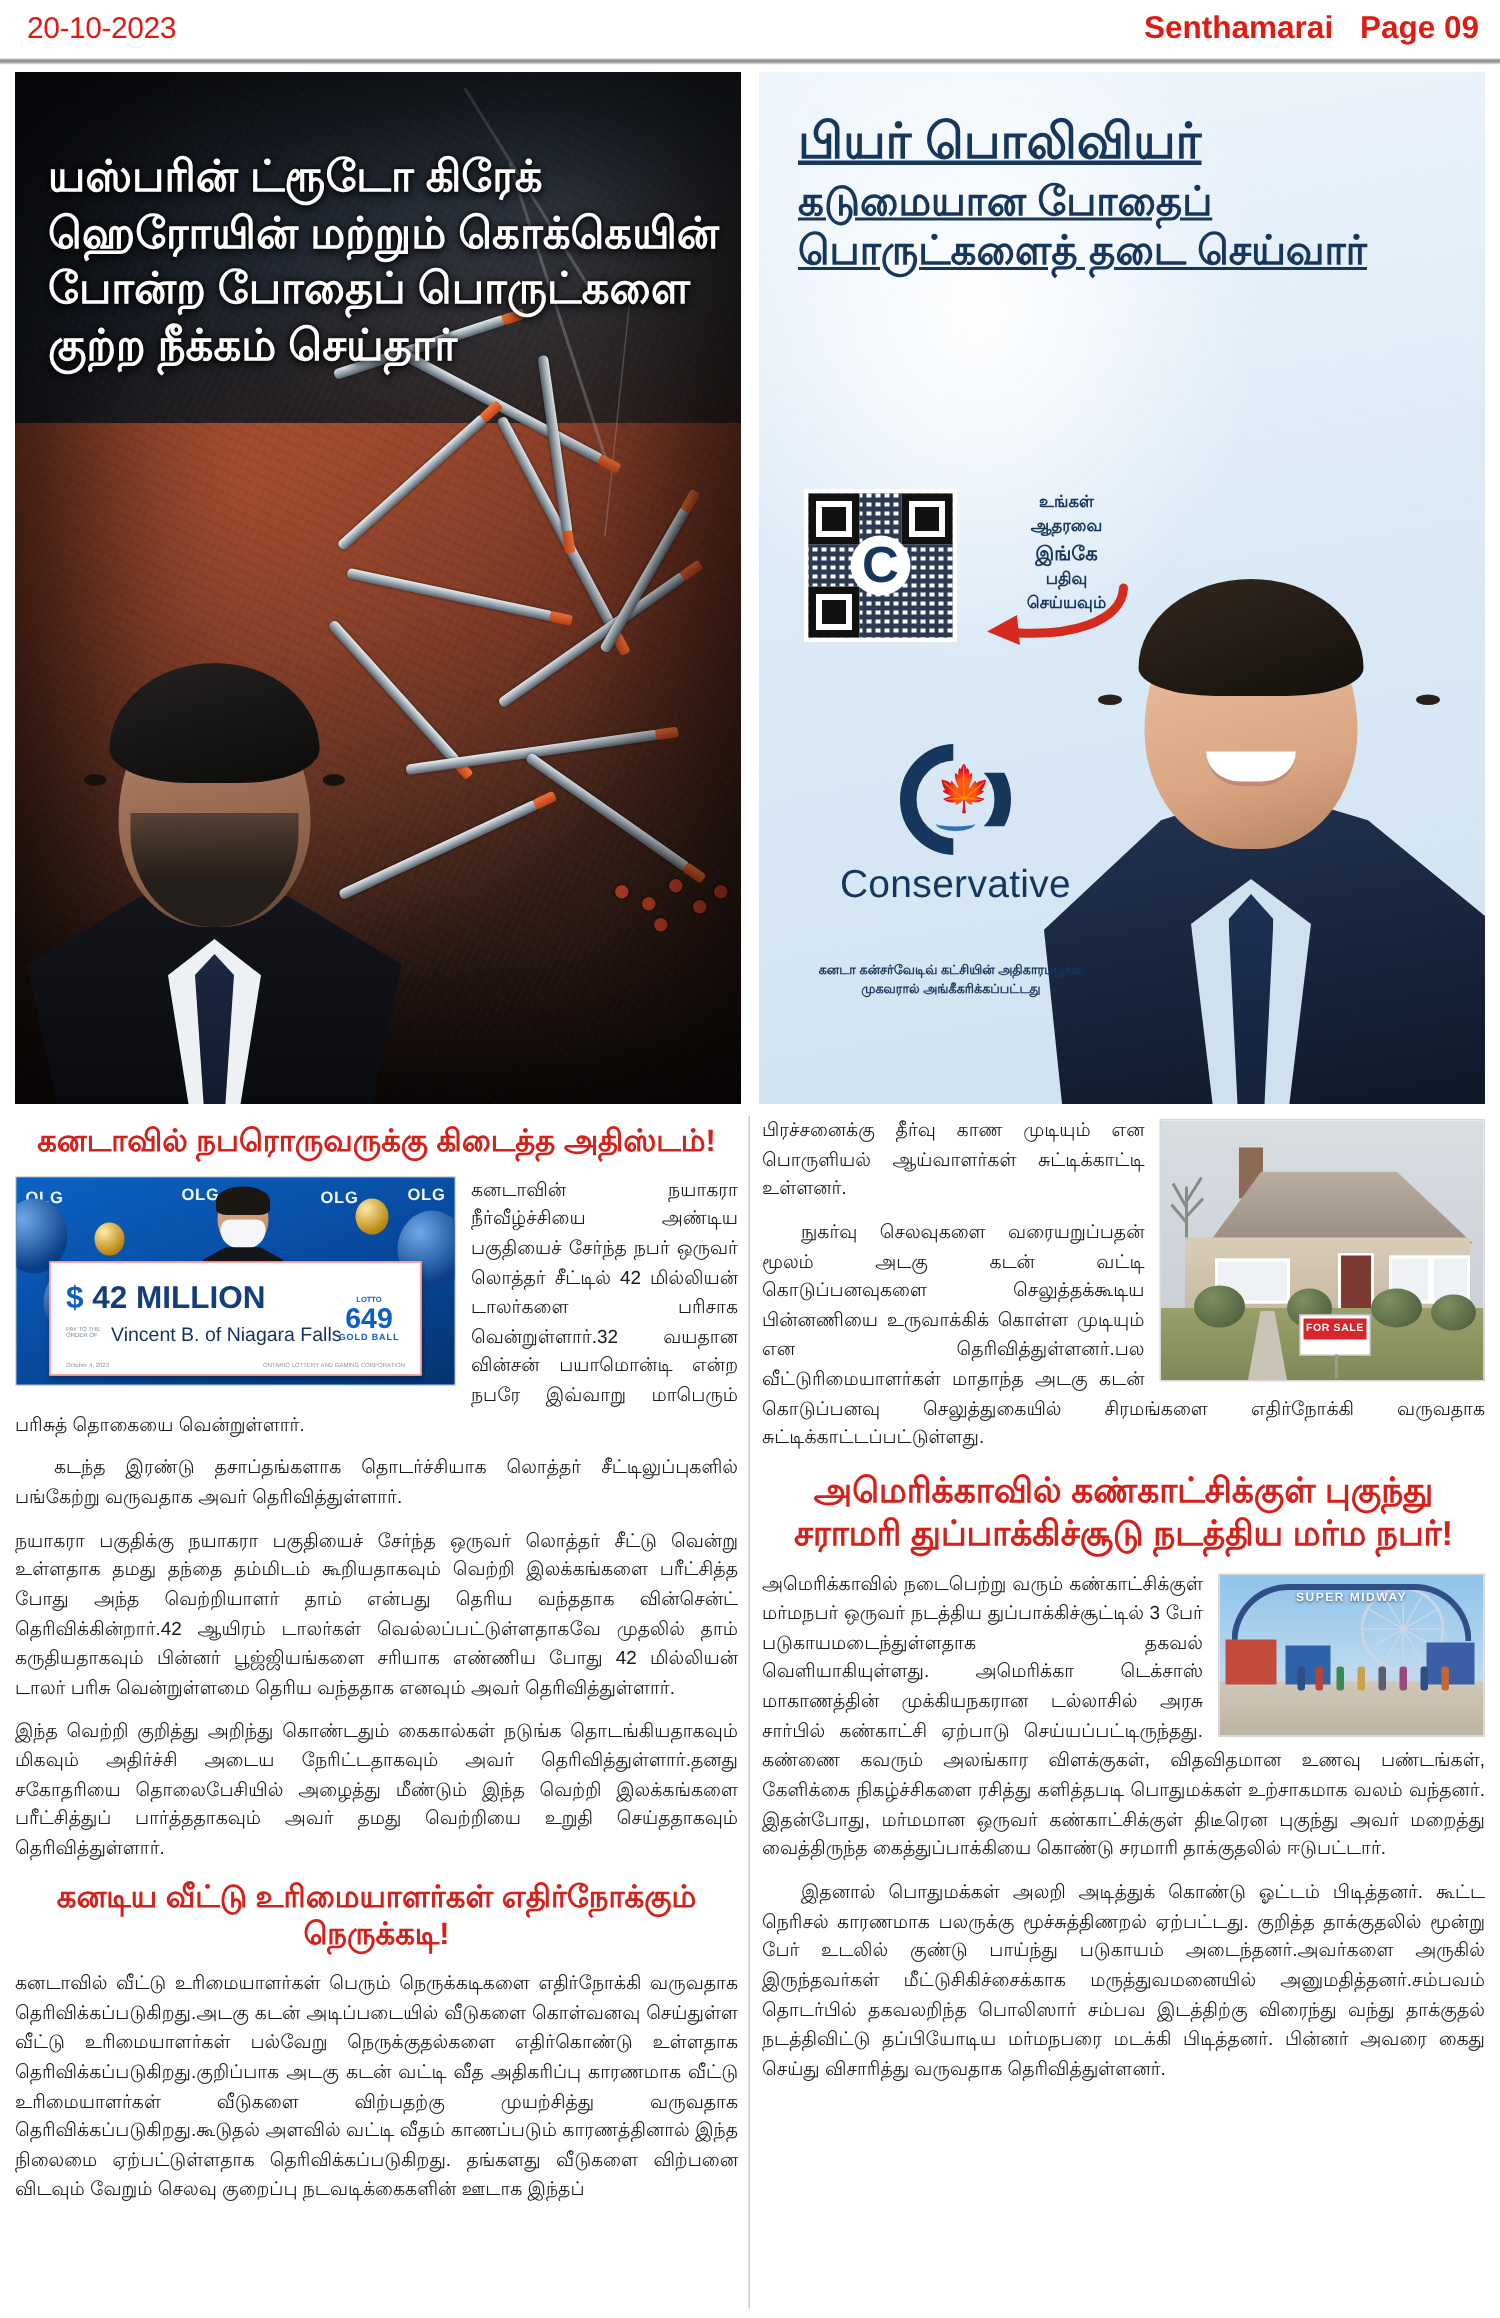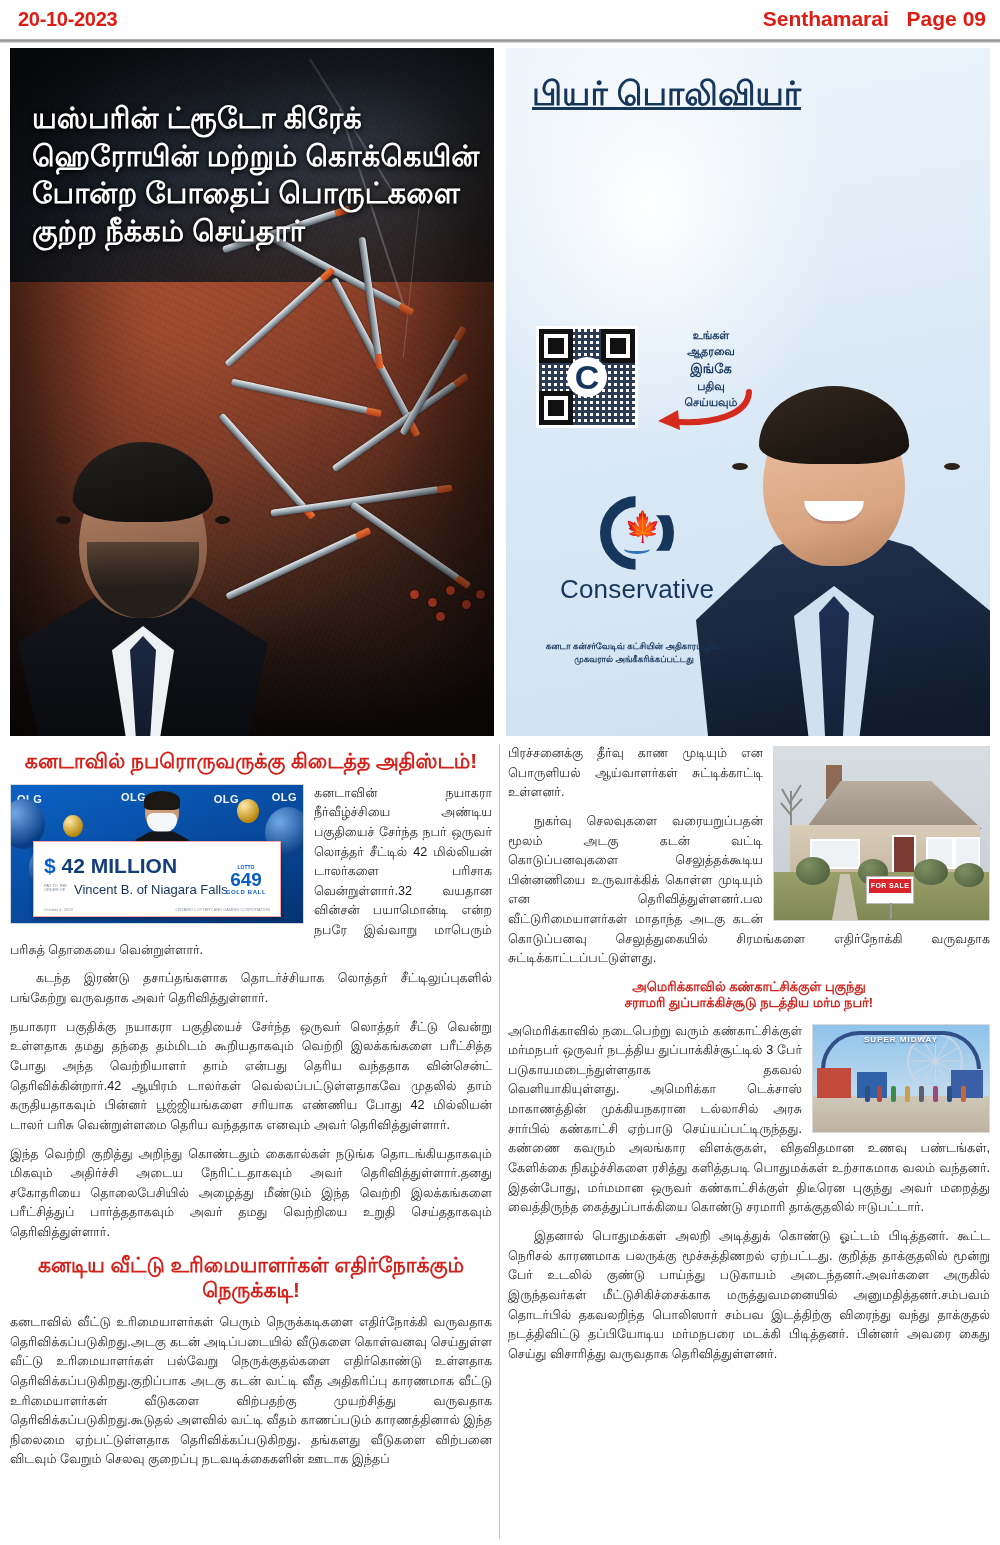--- a/index.html
+++ b/index.html
@@ -9,21 +9,21 @@
     font-family:"Liberation Sans","DejaVu Sans",sans-serif;
     color:#111;
   }
   
   .masthead{
     position:absolute;left:0;top:0;width:1000px;height:40px;
     display:flex;align-items:center;
   }
   .mh-date{
     position:absolute;left:18px;top:8px;
-    font-size:20px;font-weight:bold;color:#e01b12;letter-spacing:-0.3px;
+    font-size:20px;font-weight:normal;color:#e01b12;letter-spacing:-0.3px;
   }
   .mh-center{
     position:absolute;left:0;top:12px;width:1000px;text-align:center;
     font-size:14px;color:#d11a12;
   }
   .mh-right{
     position:absolute;right:14px;top:7px;
     font-size:21px;font-weight:bold;color:#e01b12;white-space:nowrap;
   }
   .mh-right .pg{margin-left:12px;}
@@ -222,21 +222,21 @@
   .news{position:absolute;left:10px;top:744px;width:980px;height:795px;}
   .col{position:absolute;top:0;width:482px;height:795px;}
   .col.left{left:0;}
   .col.right{right:0;}
   .vdiv{position:absolute;left:489px;top:0;width:1px;height:795px;background:#c9c9c9;}
 
   .hl-red{
     color:#d6201a;font-weight:bold;text-align:center;line-height:1.25;
     font-size:20.5px;
   }
-  .hl-red.small{font-size:13px;}
+  .hl-red.small{font-size:23px;}
   .body{
     font-size:12.6px;line-height:1.56;text-align:justify;color:#1a1a1a;
   }
   .body p{margin:0 0 9px 0;text-indent:0;}
   .body p.ind{text-indent:26px;}
   .photo{position:relative;overflow:hidden;border:1px solid #d8d8d8;}
 
   
   .lotto{width:292px;height:138px;float:left;margin:0 10px 4px 0;background:#0a54a8;}
   .lotto .bg{
@@ -368,20 +368,21 @@
       <div class="eye l"></div>
       <div class="eye r"></div>
     </div>
   </div>
 
   <div class="ad-right">
     <div class="glow"></div>
 
     <div class="ad-right-headline">
       <span class="l1">பியர் பொலிவியர்</span>
+      <span class="rest">கடுமையான போதைப் பொருட்களைத் தடை செய்வார்</span>
     </div>
 
     <div class="qrblock">
       <div class="qr">
         <div class="cells"></div>
         <div class="fp tl">
             <i></i>
           </div>
         <div class="fp tr">
             <i></i>

